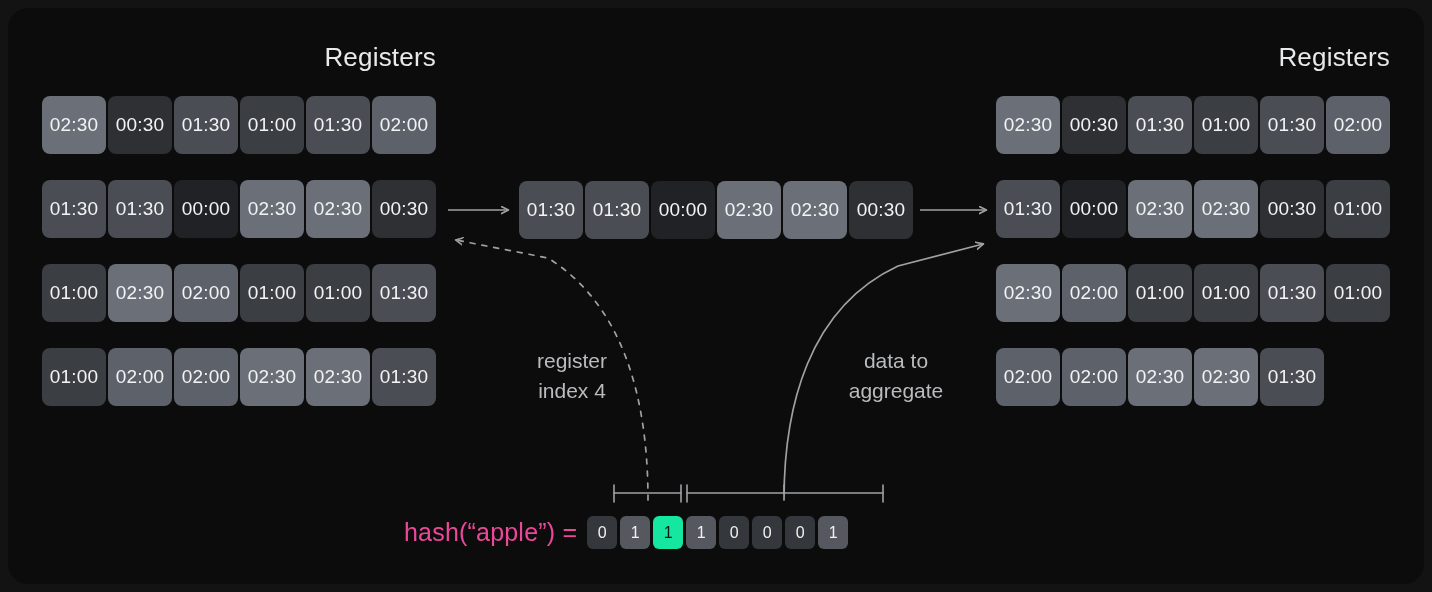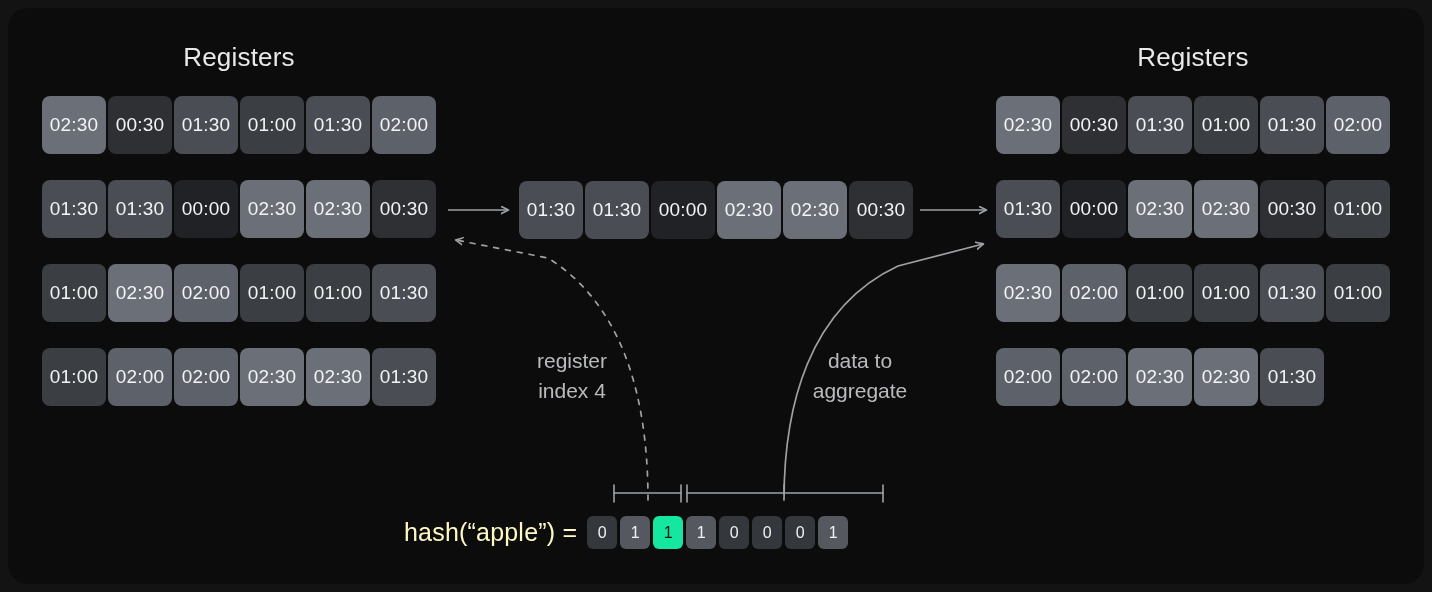--- a/index.html
+++ b/index.html
@@ -30,21 +30,21 @@
     border-radius: 20px;
   }
 
   
   .reg-title {
     position: absolute;
     font-size: 26px;
     color: #e8e9ea;
     letter-spacing: .2px;
     white-space: nowrap;
-    text-align: center;
+    text-align: right;
   }
   #title-left  { left: 42px;  top: 42px; width: 394px; }
   #title-right { left: 996px; top: 42px; width: 394px; }
 
   
   .grid {
     position: absolute;
     display: grid;
     grid-template-columns: repeat(6, 66px);
     grid-auto-rows: 58px;
@@ -89,33 +89,33 @@
   
   .note {
     position: absolute;
     font-size: 21px;
     line-height: 30px;
     color: #b9bbbd;
     text-align: center;
     white-space: pre-line;
   }
   #note-index { left: 492px; top: 346px; width: 160px; }
-  #note-agg   { left: 786px; top: 346px; width: 148px; }
+  #note-agg   { left: 822px; top: 346px; width: 148px; }
 
   
   #hash-row {
     position: absolute;
     left: 404px;
     top: 516px;
     display: flex;
     align-items: center;
   }
   #hash-label {
     font-size: 25px;
-    color: #fef9c3;
+    color: #ec4899;
     letter-spacing: .2px;
     margin-right: 10px;
     white-space: nowrap;
   }
   .bits { display: flex; gap: 3px; }
   .bit {
     width: 30px;
     height: 33px;
     border-radius: 6px;
     display: flex;

